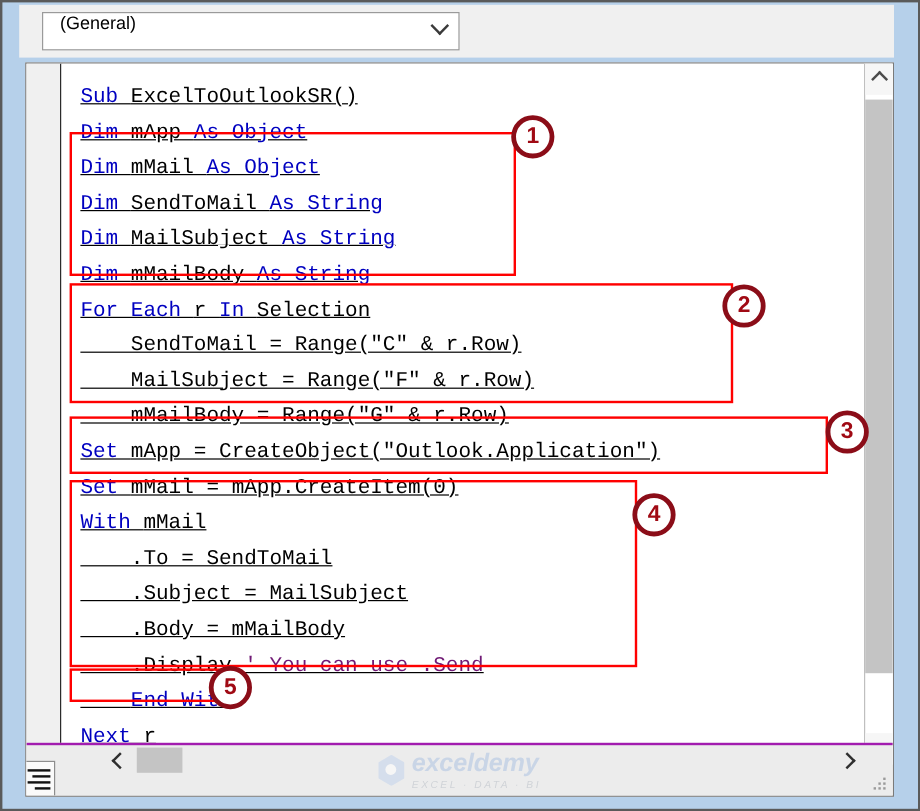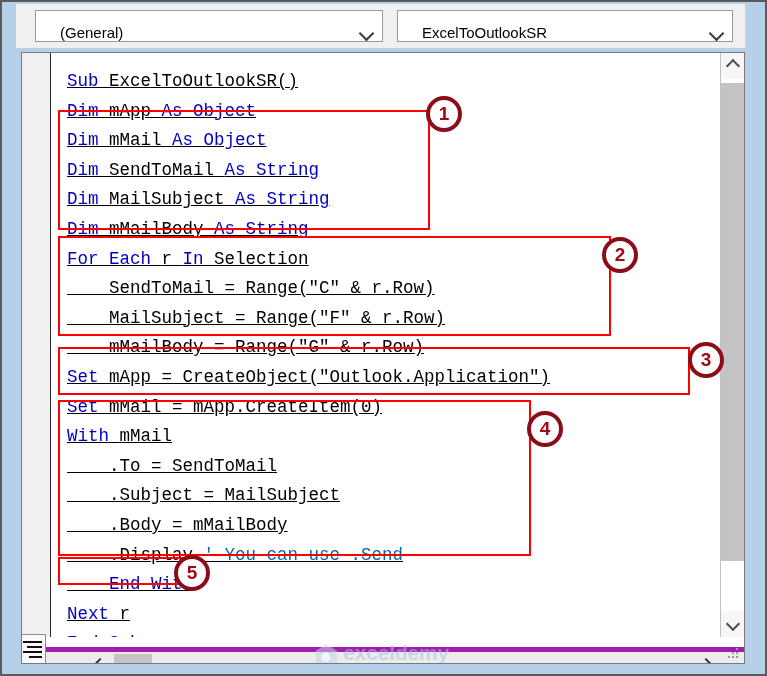--- a/index.html
+++ b/index.html
@@ -19,22 +19,22 @@
   .toolbar{
     position:absolute;left:14px;top:2px;width:729px;height:44px;
     background:#f0f0f0;
     box-sizing:border-box;
   }
   .combo{
     position:absolute;top:6px;height:32px;
     background:#ffffff;
     border:1px solid #9a9a9a;
     box-sizing:border-box;
-    display:flex;align-items:flex-end;
-    padding:0 6px 0 24px;
+    display:flex;align-items:flex-start;
+    padding:0 6px 0 14px;
   }
   .combo.general{left:19px;width:348px;}
   .combo.proc{left:381px;width:336px;}
   .combo .ctext{
     flex:1;
     font-size:15px;
     color:#000;
     font-family:"Liberation Sans", sans-serif;
     white-space:nowrap;overflow:hidden;
   }
@@ -74,21 +74,21 @@
     font-family:"Liberation Mono","DejaVu Sans Mono",monospace;
     font-size:17.5px;
     line-height:29.6px;
     color:#000000;
     white-space:pre;
     letter-spacing:0px;
     text-decoration:underline;
   }
   .code .ln{display:block;height:29.6px;padding-left:15px;}
   .kw{color:#0000C0;}
-  .cm{color:#0369a1;margin-top:13px;}
+  .cm{color:#701a75;margin-top:13px;}
   .tx{color:#000000;}
 
   
   .vscroll{
     position:absolute;right:0;top:0;width:24px;bottom:26px;
     background:#ffffff;
     border-left:1px solid #bfbfbf;
     box-sizing:border-box;
   }
   .vs-up,.vs-down{
@@ -106,24 +106,25 @@
   }
   .vs-up .arrow::before{transform:rotate(135deg);}
   .vs-down .arrow::before{transform:rotate(-45deg);}
   .vs-thumb{
     position:absolute;left:0;width:100%;top:30px;height:478px;
     background:#c4c4c4;
   }
 
   
   .bottombar{
-    position:absolute;left:0;right:0;bottom:0;height:16px;
+    position:absolute;left:0;right:0;bottom:0;height:44px;
     background:#ececec;
-    border-top:5px solid #a21caf;
-    box-sizing:border-box;
+    border-top:2px solid #a21caf;
+    box-sizing:border-box;
+    font-style:italic;
   }
   .viewbtns{
     position:absolute;left:-30px;bottom:-1px;width:62px;height:31px;
   }
   .vbtn{
     position:absolute;bottom:0;width:28px;height:30px;
     background:#f2f2f2;border:1px solid #8d8d8d;
     box-sizing:border-box;
   }
   .vbtn.b{left:26px;background:#fafafa;}
@@ -199,24 +200,20 @@
   }
 </style>
 </head>
 <body>
 
 <div class="outer">
 
   <div class="toolbar">
     <div class="combo general">
       <span class="ctext">(General)</span>
-      <span class="chev"></span>
-    </div>
-    <div class="combo proc">
-      <span class="ctext">ExcelToOutlookSR</span>
       <span class="chev"></span>
     </div>
   </div>
 
   <div class="codepane">
 
     <div class="margin-indicator"></div>
 
     <div class="code-surface">
       <div class="code" id="code-block"><span class="ln"><span class="kw">Sub </span><span class="tx">ExcelToOutlookSR()</span></span><span class="ln"><span class="kw">Dim </span><span class="tx">mApp </span><span class="kw">As Object</span></span><span class="ln"><span class="kw">Dim </span><span class="tx">mMail </span><span class="kw">As Object</span></span><span class="ln"><span class="kw">Dim </span><span class="tx">SendToMail </span><span class="kw">As String</span></span><span class="ln"><span class="kw">Dim </span><span class="tx">MailSubject </span><span class="kw">As String</span></span><span class="ln"><span class="kw">Dim </span><span class="tx">mMailBody </span><span class="kw">As String</span></span><span class="ln"><span class="kw">For Each </span><span class="tx">r </span><span class="kw">In </span><span class="tx">Selection</span></span><span class="ln"><span class="tx">    SendToMail = Range("C" &amp; r.Row)</span></span><span class="ln"><span class="tx">    MailSubject = Range("F" &amp; r.Row)</span></span><span class="ln"><span class="tx">    mMailBody = Range("G" &amp; r.Row)</span></span><span class="ln"><span class="kw">Set </span><span class="tx">mApp = CreateObject("Outlook.Application")</span></span><span class="ln"><span class="kw">Set </span><span class="tx">mMail = mApp.CreateItem(0)</span></span><span class="ln"><span class="kw">With </span><span class="tx">mMail</span></span><span class="ln"><span class="tx">    .To = SendToMail</span></span><span class="ln"><span class="tx">    .Subject = MailSubject</span></span><span class="ln"><span class="tx">    .Body = mMailBody</span></span><span class="ln"><span class="tx">    .Display </span><span class="cm">' You can use .Send</span></span><span class="ln"><span class="tx">    </span><span class="kw">End With</span></span><span class="ln"><span class="kw">Next </span><span class="tx">r</span></span><span class="ln"><span class="kw">End Sub</span></span></div>

